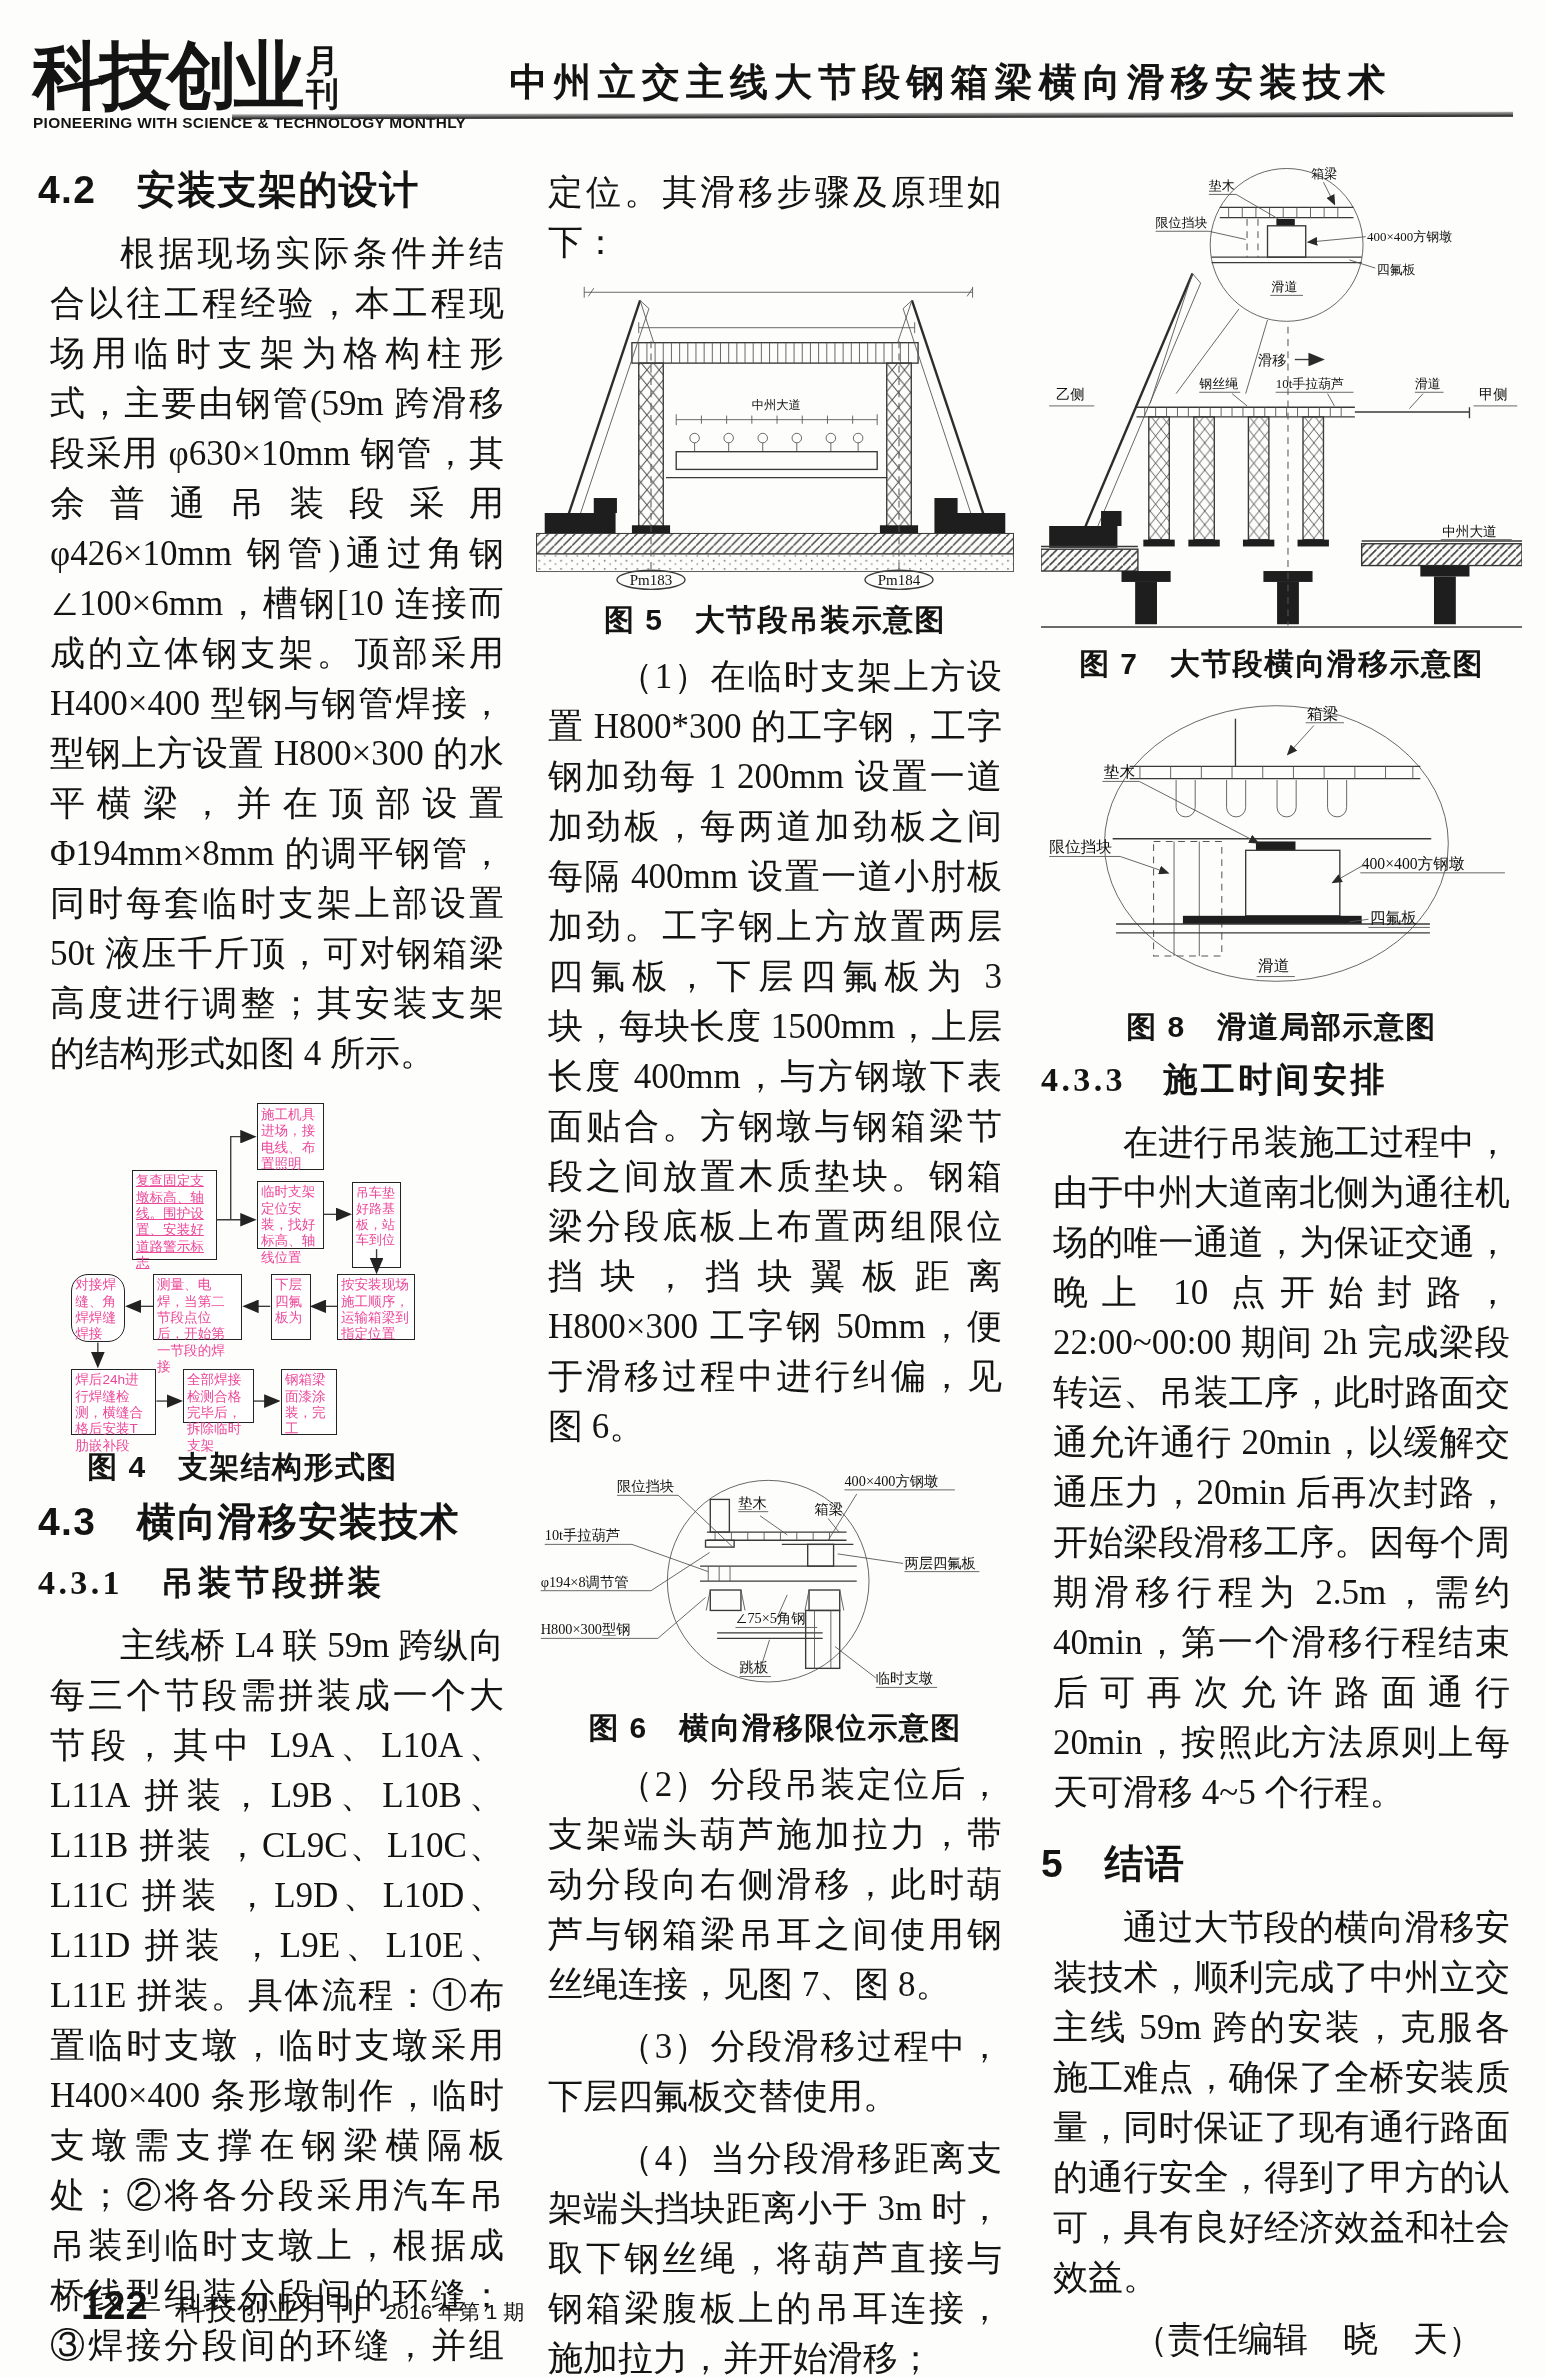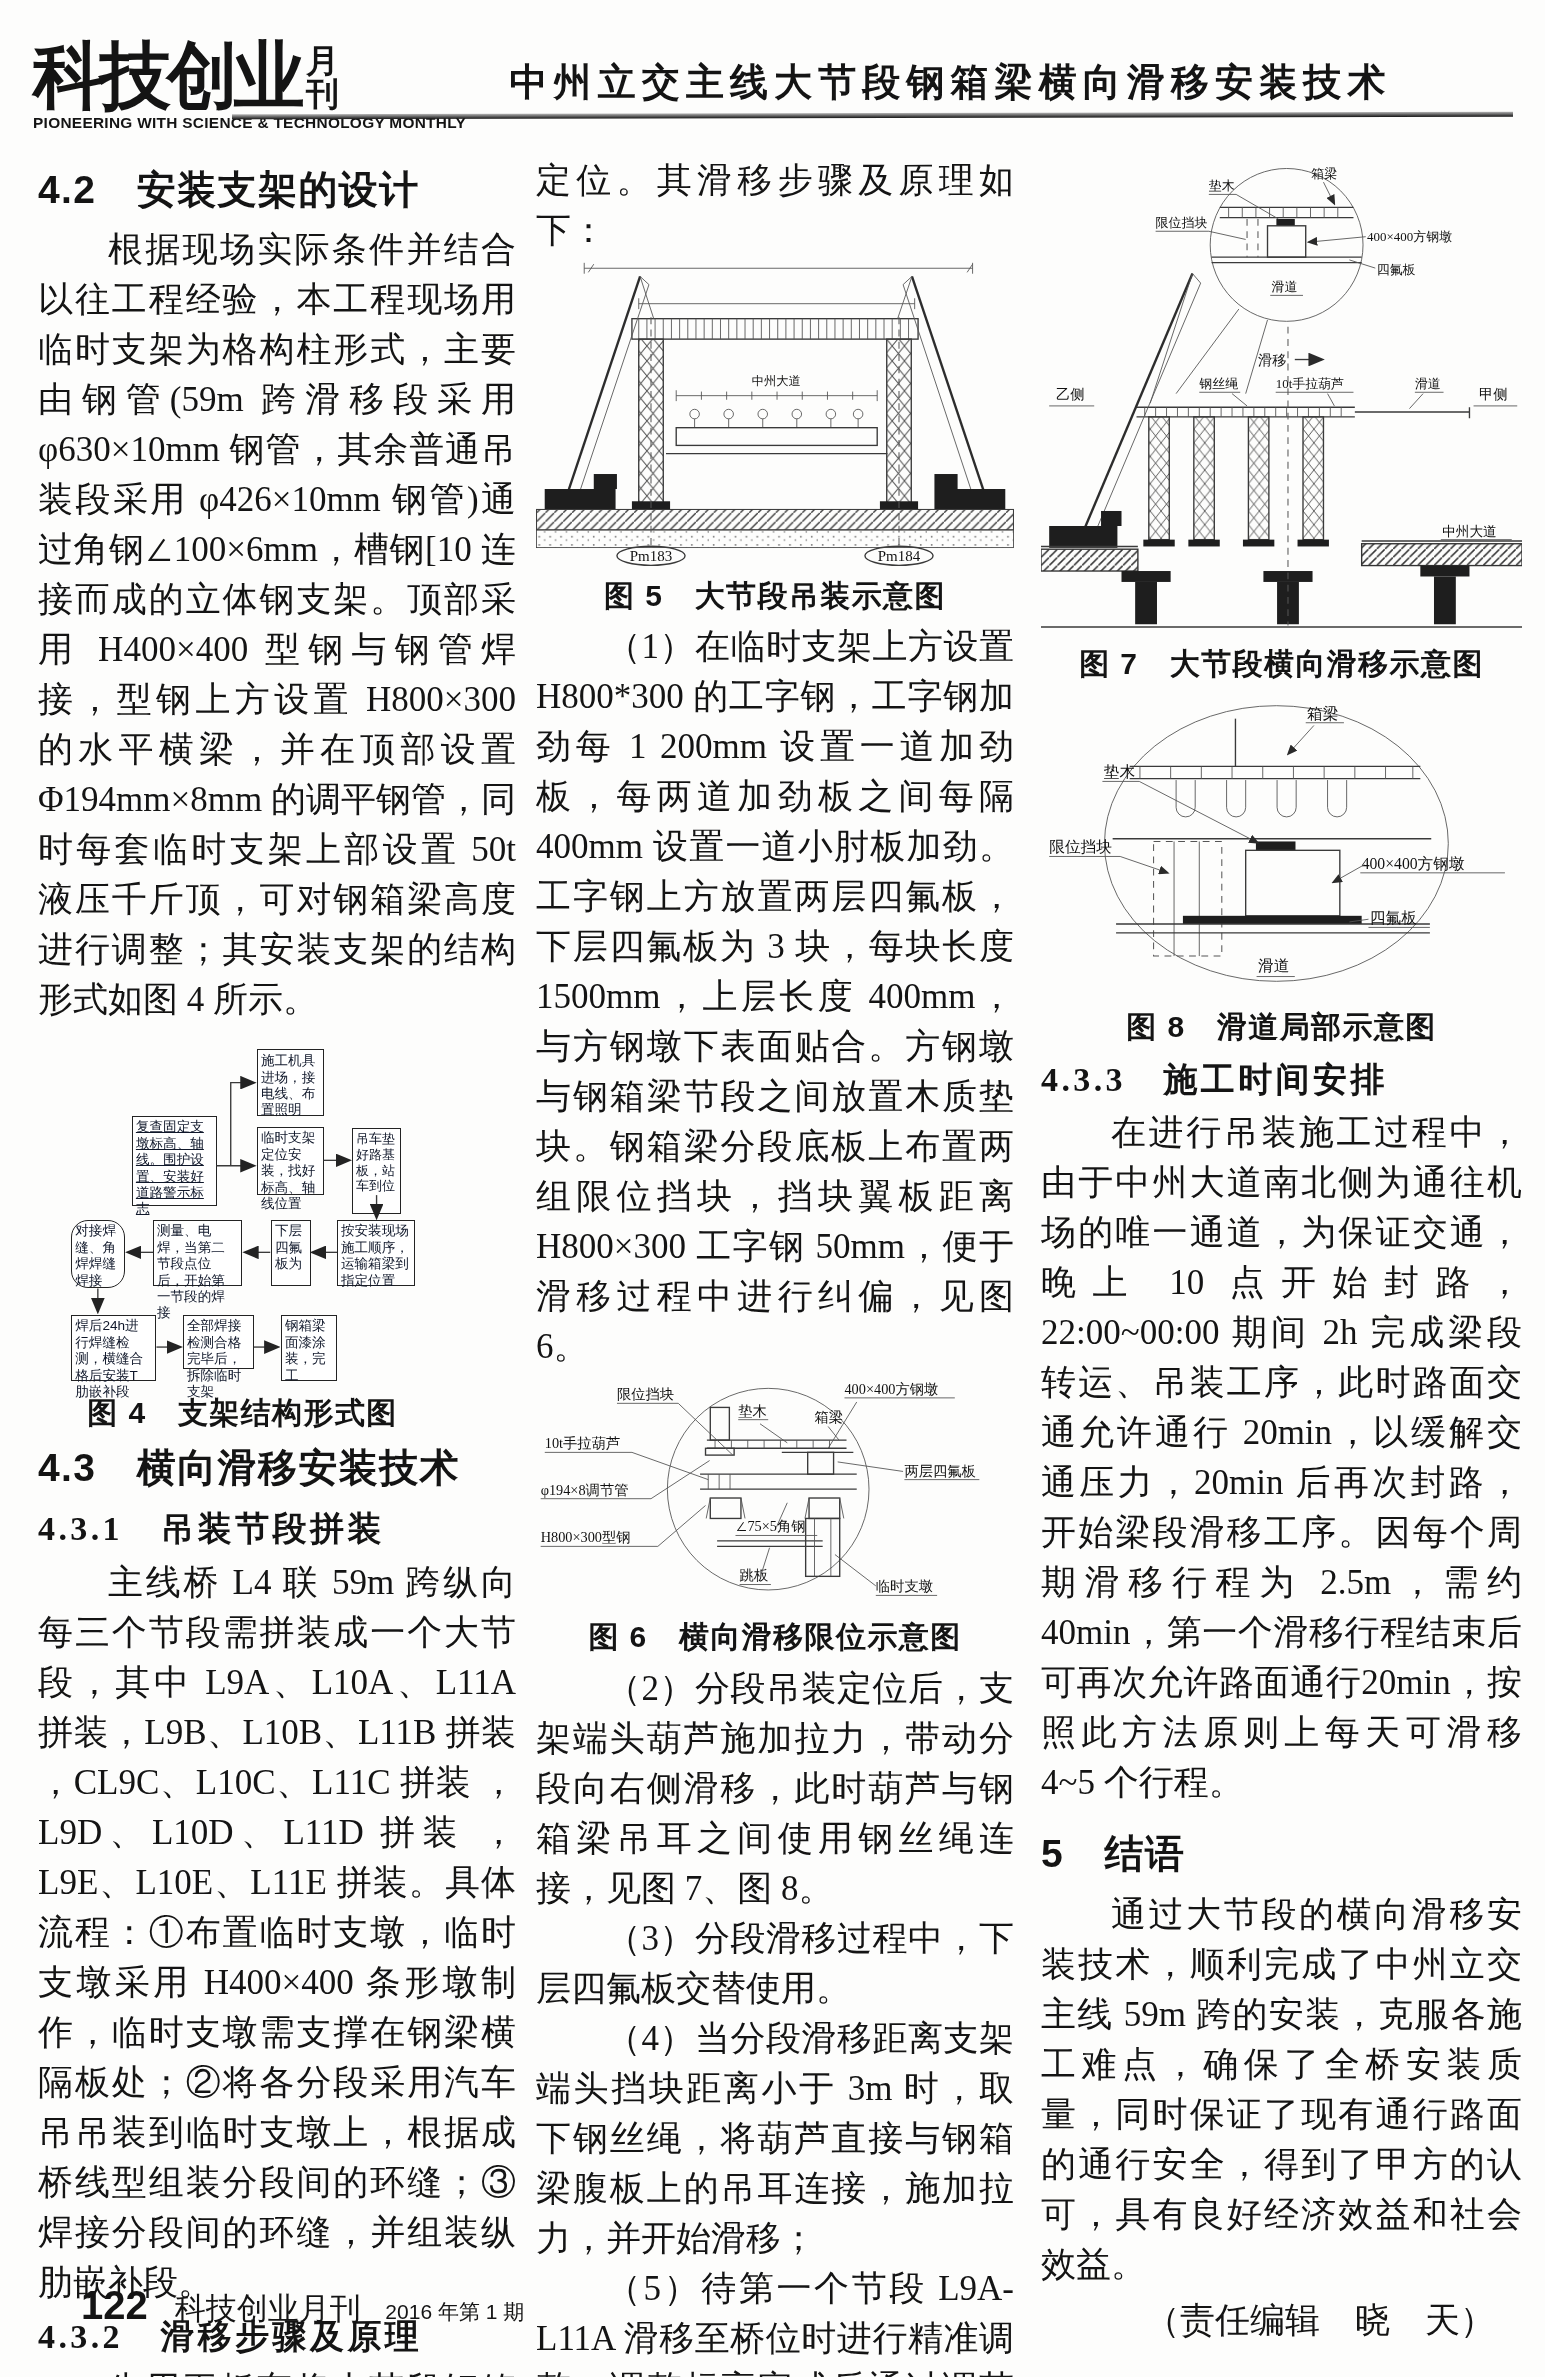--- a/index.html
+++ b/index.html
@@ -16,32 +16,32 @@
             letter-spacing:0.3px;margin-top:2.7px;white-space:nowrap;}
   .head-title{position:absolute;left:382px;right:27px;top:57px;text-align:center;
               font-size:38px;font-weight:700;letter-spacing:6.1px;font-family:"Liberation Serif",serif;}
   .head-rule{position:absolute;left:232px;right:33px;top:113px;height:4.8px;
              background:linear-gradient(to bottom,#b5b5b5 0%,#6d6d6d 45%,#161616 100%);
              transform:rotate(-0.12deg);}
   
   .col{position:absolute;top:156px;width:478px;font-size:35px;line-height:50px;
        text-align:justify;}
   .col1{left:38px;} .col2{left:536px;} .col3{left:1041px;width:481px;}
-  .para{margin:0;text-indent:2em;}
+  .para{margin:12px;text-indent:2em;}
   .h-sec{font-family:"Liberation Sans",sans-serif;font-weight:700;font-size:39px;
          line-height:55px;margin:5.5px 0 8.2px;letter-spacing:1.4px;text-indent:0;}
   .h-sub{font-size:34px;line-height:52px;letter-spacing:3.4px;margin:2.7px 0;text-indent:0;}
   .fig-cap{font-family:"Liberation Sans",sans-serif;font-weight:700;font-size:30px;
            line-height:40px;text-align:center;margin:9.6px 0 6.8px;letter-spacing:1.4px;}
   figure{margin:0;}
   
   .fig4{position:relative;width:368px;height:341px;margin:18px 0 0 20.5px;}
   .fb{position:absolute;border:1.7px solid #232323;box-sizing:border-box;
       font-family:"Liberation Sans",sans-serif;font-size:13.6px;line-height:16.4px;
-      padding:2.7px 3.4px;text-align:left;background:#fff;color:#0f172a;}
+      padding:2.7px 3.4px;text-align:left;background:#fff;color:#ec4899;}
   .fig4-arrows{position:absolute;left:0;top:0;pointer-events:none;}
   
   svg{display:block;}
   .ln{stroke:#3a3a3a;stroke-width:2;fill:none;}
   .thin{stroke:#555;stroke-width:1.3;fill:none;}
   .thk{stroke:#2d2d2d;stroke-width:3.5;fill:none;}
   .dash{stroke:#555;stroke-width:1.5;fill:none;stroke-dasharray:10 8;}
   .blk{fill:#1e1e1e;stroke:none;}
   .lab{font-family:"Liberation Serif",serif;fill:#111;}
   .editor-line{text-align:right;text-indent:0;padding-right:27px;margin-top:6.8px;}

